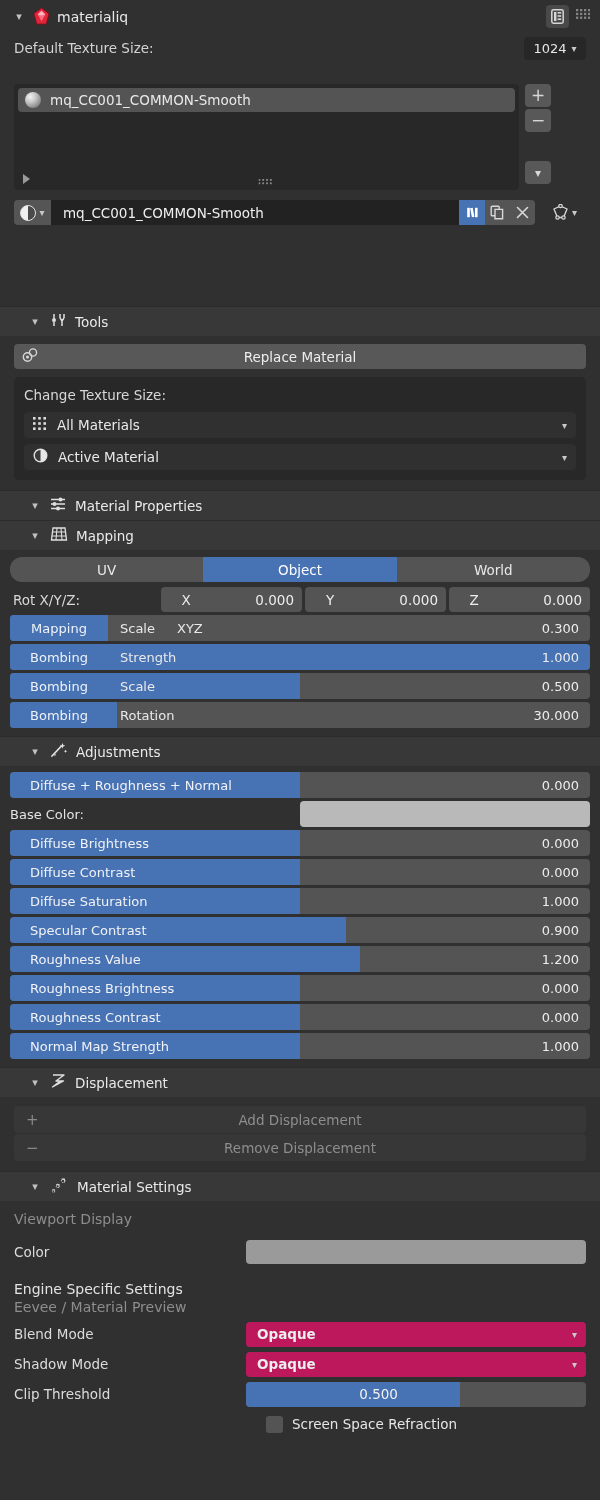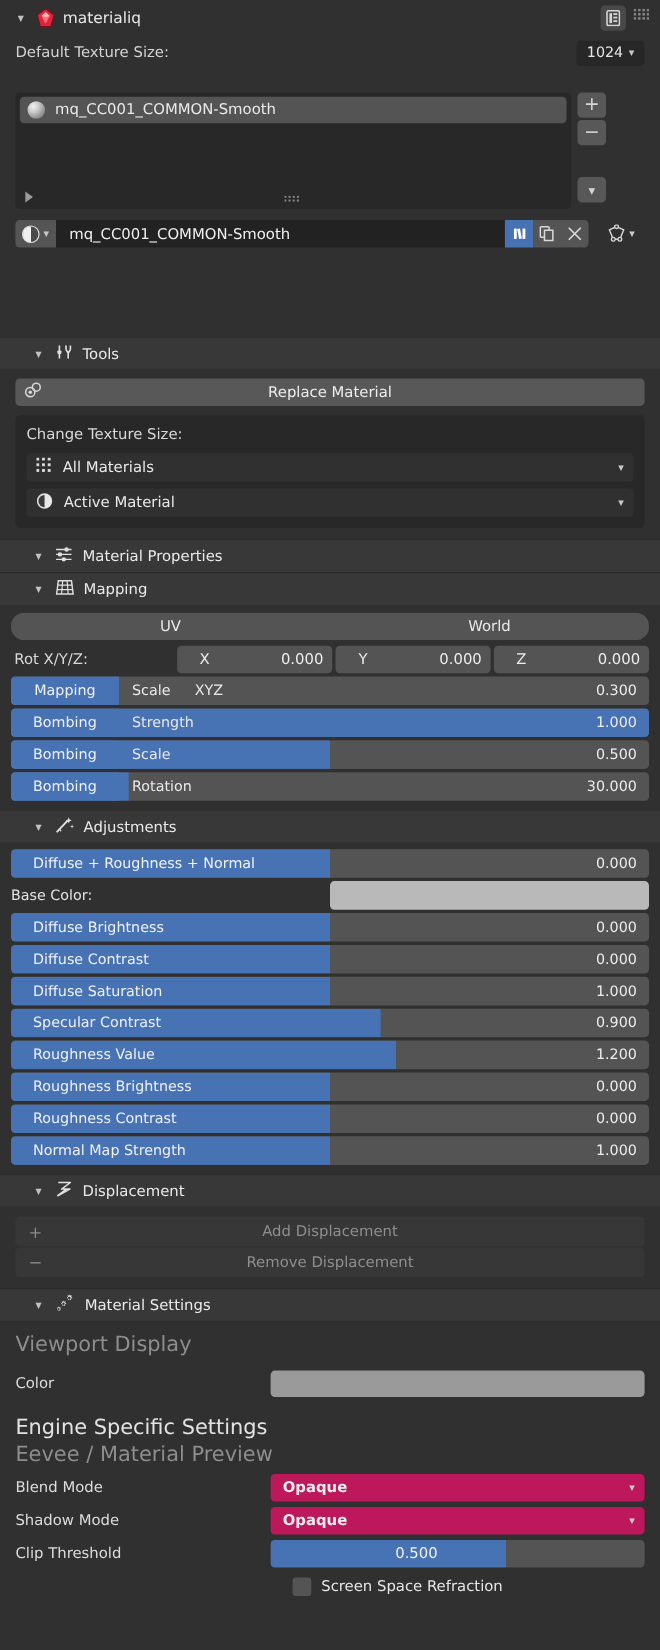--- a/index.html
+++ b/index.html
@@ -208,21 +208,21 @@
   .disp-btn {
     height: 27px; background: #373737; border-radius: 4px;
     display: flex; align-items: center; justify-content: center;
     position: relative; color: #8e8e8e; font-size: 13.5px;
   }
   .disp-btn + .disp-btn { margin-top: 1px; }
   .disp-btn .lead { position: absolute; left: 12px; color: #8a8a8a; font-size: 15px; }
 
   
   .ms-body { background: #303030; padding: 10px 14px 12px 14px; }
-  .ms-sub { color: #8d8d8d; font-size: 19px; margin-bottom: 12px; }
+  .ms-sub { color: #8d8d8d; font-size: 14px; margin-bottom: 12px; }
   .ms-sub.bright { color: #e3e3e3; margin-top: 16px; margin-bottom: 2px; }
   .ms-field-row { display: flex; align-items: center; height: 26px; margin-bottom: 4px; }
   .ms-key { width: 232px; padding-right: 12px; color: #dcdcdc; font-size: 13.5px; }
   .ms-color {
     flex: 1; height: 24px; background: #9a9a9a; border-radius: 4px;
   }
   .ms-dd {
     flex: 1; height: 25px; background: #be185d; border-radius: 4px;
     display: flex; align-items: center; padding: 0 9px 0 11px;
     color: #ededed; font-size: 13.5px; font-weight: bold;
@@ -437,20 +437,21 @@
     <svg width="18" height="16" viewBox="0 0 18 16">
       <path d="M3 2 H15 L16.5 14 H1.5 Z" fill="none" stroke="#e0e0e0" stroke-width="1.3"></path>
       <path d="M7 2 L6 14 M11 2 L12 14 M2.2 6 H15.8 M1.8 10 H16.2" stroke="#e0e0e0" stroke-width="1.1"></path>
     </svg>
   </span>
   <span class="sec-title">Mapping</span>
 </div>
 <div class="map-body">
   <div class="seg">
     <div>UV</div>
+    <div class="active">Object</div>
     <div>World</div>
   </div>
   <div class="rot-row">
     <span class="rot-label">Rot X/Y/Z:</span>
     <div class="numfield">
       <span class="nf-k">X</span>
       <span class="nf-v">0.000</span>
     </div>
     <div class="numfield">
       <span class="nf-k">Y</span>

